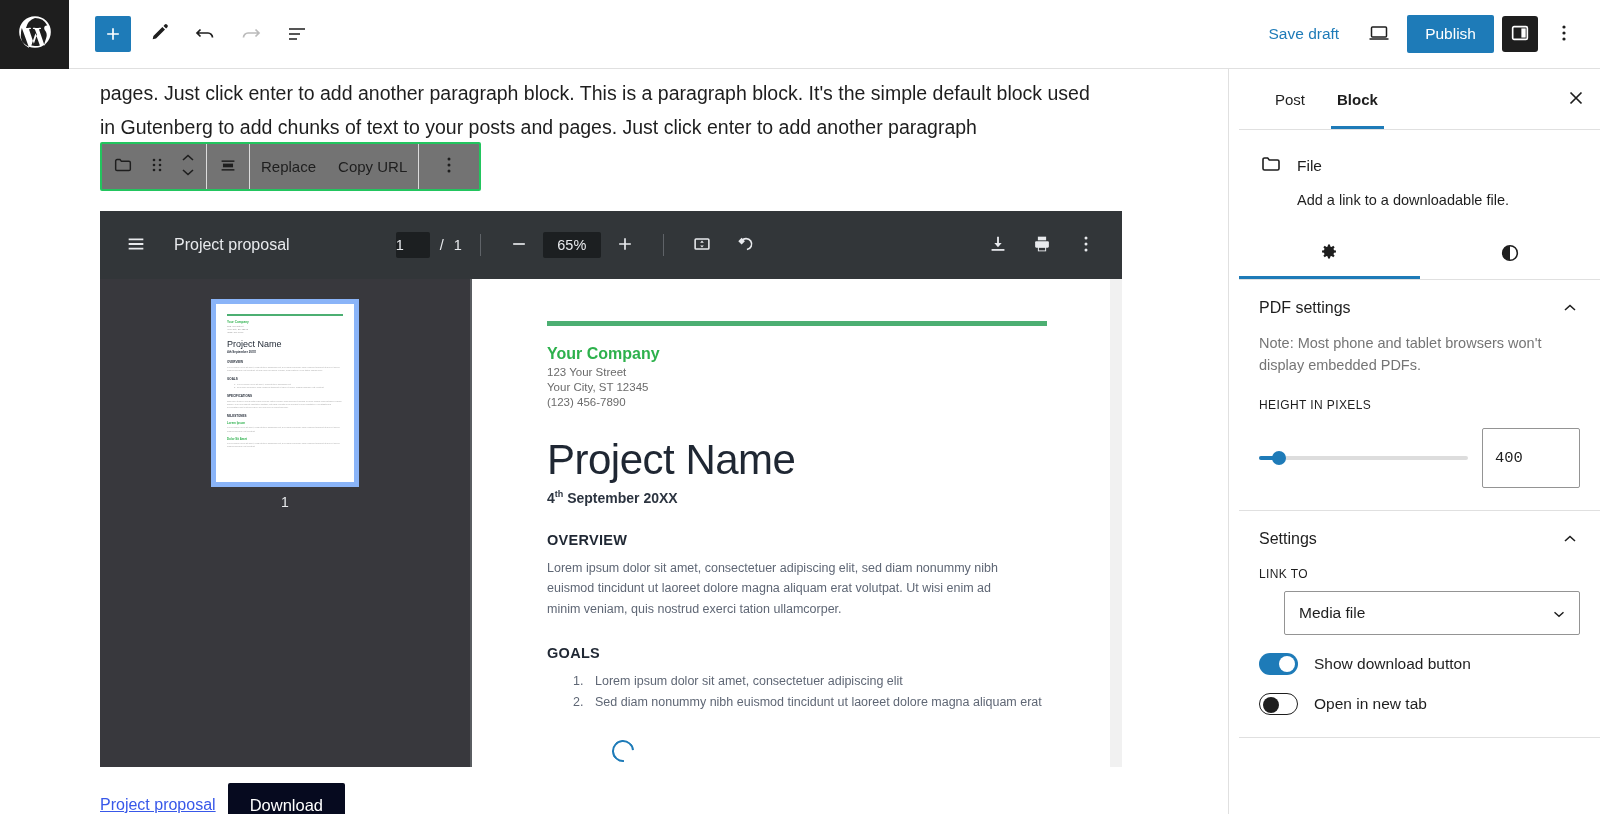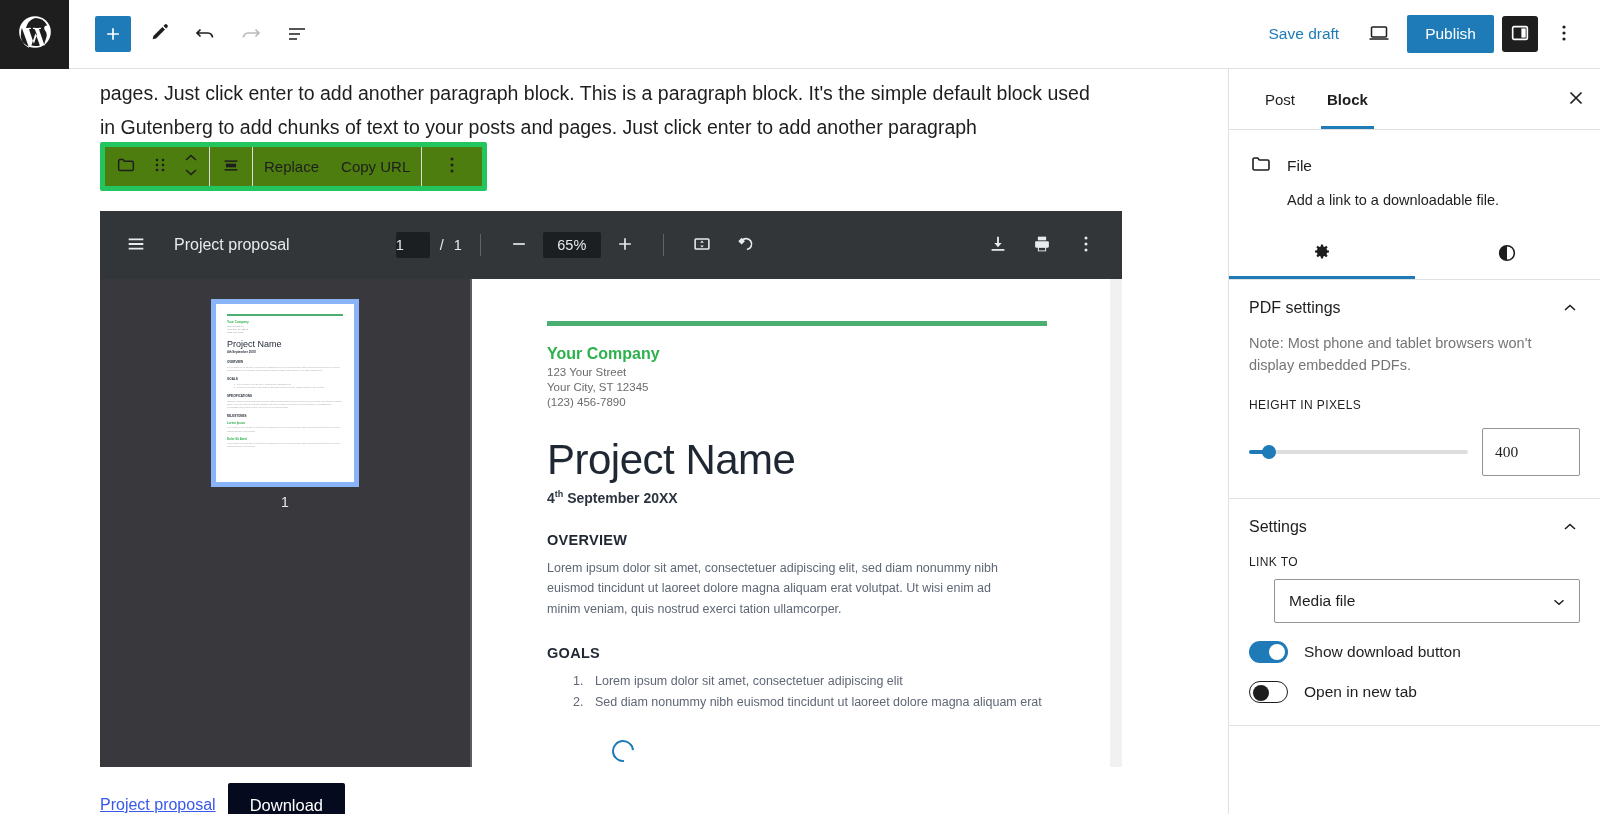--- a/index.html
+++ b/index.html
@@ -76,21 +76,21 @@
   }
   .para {
     position: absolute; top: 7px; left: 100px; width: 1010px;
     font-size: 19.5px; line-height: 34px; color: #1e1e1e;
   }
 
   
   .block-toolbar {
     position: absolute; top: 73px; left: 100px;
     height: 49px; display: flex; align-items: stretch;
-    background: #4d7c0f; border: 5px solid #22c55e; border-radius: 2px;
+    background: #737373; border: 2px solid #22c55e; border-radius: 2px;
   }
   .bt-section { display: flex; align-items: center; border-right: 1px solid #ddd; }
   .bt-section:last-child { border-right: none; }
   .bt-item {
     display: flex; align-items: center; justify-content: center;
     height: 47px; cursor: pointer; background: none; border: none;
   }
   .bt-icon { width: 42px; }
   .bt-text {
     padding: 0 11px; font-size: 15px; color: #1e1e1e;
@@ -206,20 +206,21 @@
     cursor: pointer; border-radius: 2px;
     font-family: "Liberation Sans", sans-serif;
   }
 
   
   .sidebar {
     position: absolute; top: 69px; right: 0;
     width: 372px; height: 745px;
     background: #fff; border-left: 1px solid #e0e0e0;
     overflow: hidden;
+    padding-left: 10px;
   }
   .sb-tabs {
     height: 61px; display: flex; align-items: stretch;
     border-bottom: 1px solid #e0e0e0; padding-left: 20px;
   }
   .sb-tab {
     padding: 0 16px; display: flex; align-items: center;
     font-size: 15px; color: #1e1e1e; cursor: pointer;
     background: none; border: none; position: relative;
     font-family: "Liberation Sans", sans-serif;
@@ -284,23 +285,23 @@
   .slider {
     flex: 1; height: 4px; background: #ddd; border-radius: 2px; position: relative;
     cursor: pointer;
   }
   .slider .fill { position: absolute; left: 0; top: 0; height: 4px; background: #1e7bb8; border-radius: 2px; width: 8%; }
   .slider .thumb {
     position: absolute; left: 6%; top: -5px; width: 14px; height: 14px;
     border-radius: 50%; background: #1e7bb8;
   }
   .num-input {
-    width: 98px; height: 48px; border: 1px solid #949494; border-radius: 2px;
+    width: 98px; height: 60px; border: 1px solid #949494; border-radius: 2px;
     font-size: 15.5px; color: #1e1e1e; padding: 0 12px;
-    font-family: Liberation Serif, serif; background: #fff;
+    font-family: Liberation Mono, monospace; background: #fff;
   }
 
   .select-wrap { position: relative; margin-top: 10px; margin-left: 25px; }
   .sel {
     width: 100%; height: 44px; border: 1px solid #949494; border-radius: 2px;
     background: #fff; padding: 0 36px 0 14px; font-size: 15.5px; color: #1e1e1e;
     font-family: "Liberation Sans", sans-serif; text-align: left; cursor: pointer;
     display: flex; align-items: center;
   }
   .sel-chev { position: absolute; right: 12px; top: 14px; pointer-events: none; }

